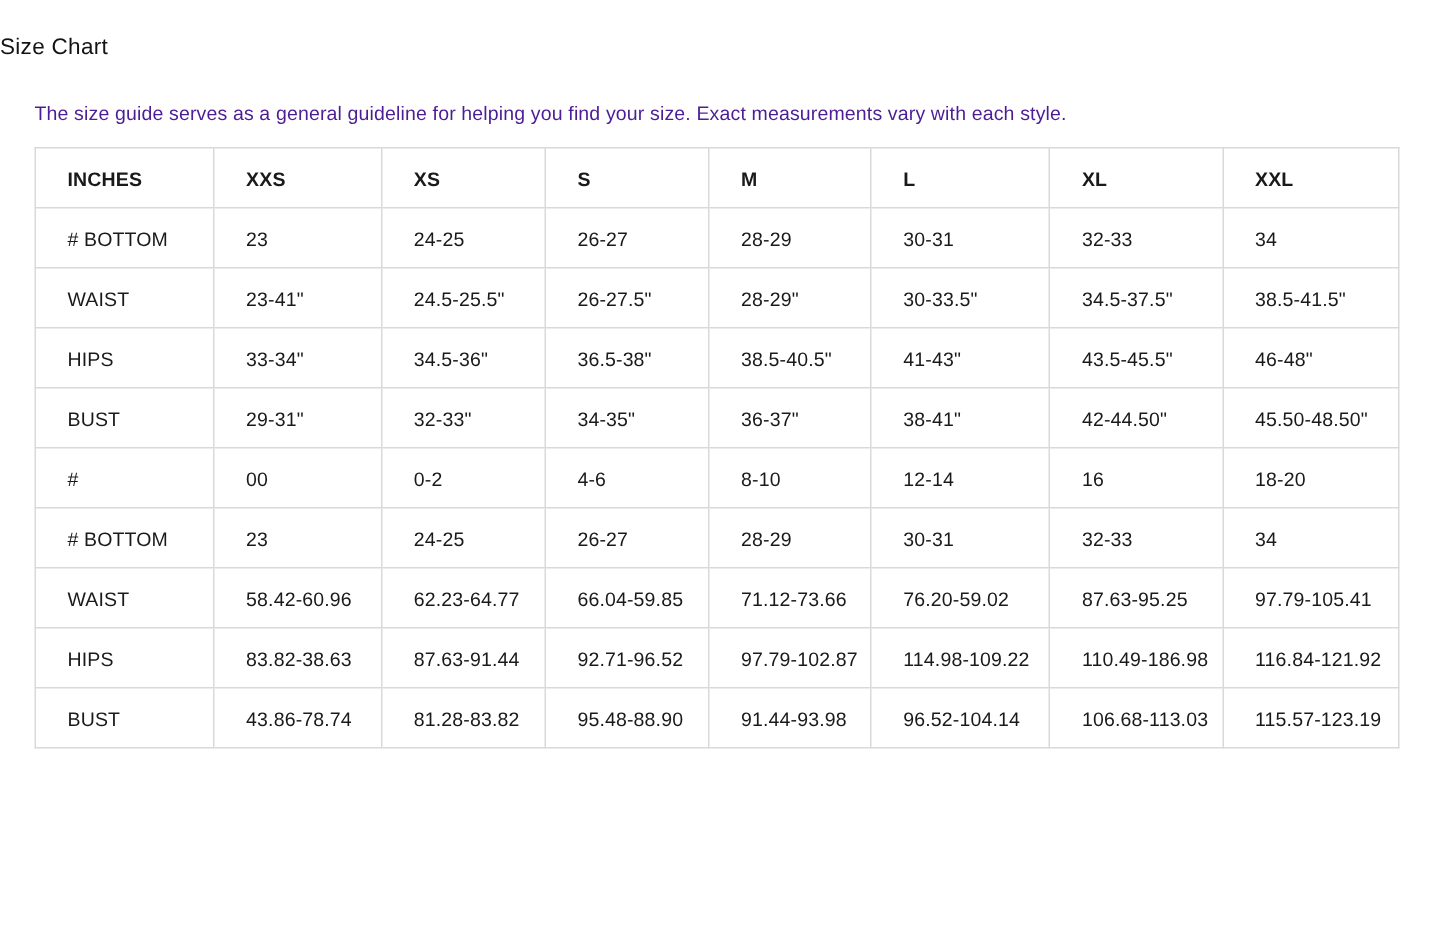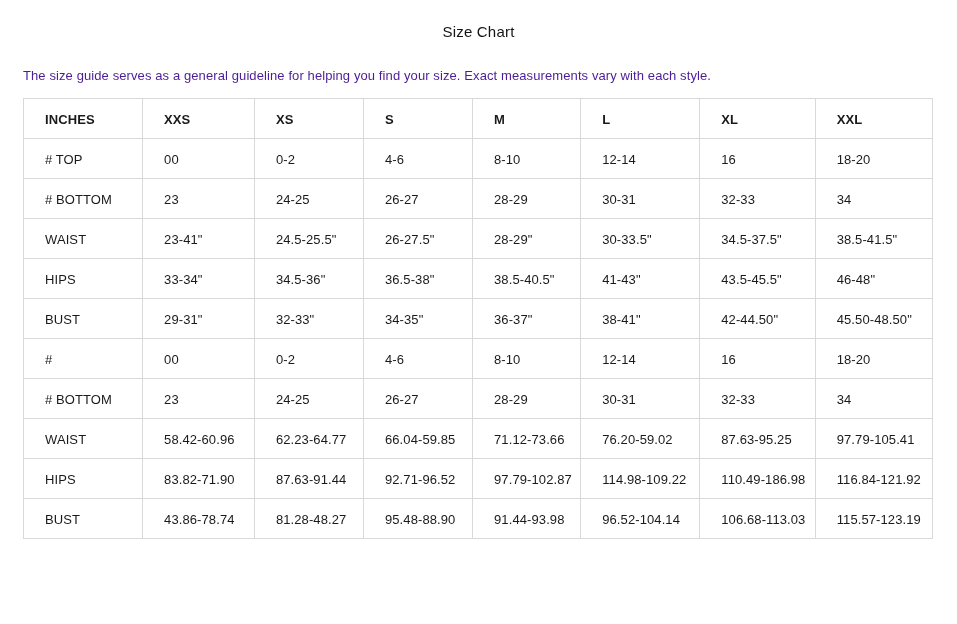--- a/index.html
+++ b/index.html
@@ -11,21 +11,21 @@
   body {
     width: 957px;
     height: 624px;
     font-family: "Liberation Sans", sans-serif;
     color: #1a1a1a;
     overflow: hidden;
   }
   .page-title {
     margin: 0;
     padding-top: 23px;
-    text-align: center;
+    text-align: left;
     font-size: 15px;
     font-weight: 500;
     letter-spacing: 0.2px;
     color: #141414;
   }
   .size-guide-description {
     margin: 28px 0 0 23px;
     font-size: 13px;
     letter-spacing: 0.1px;
     color: #4c1d95;
@@ -80,30 +80,20 @@
   <tbody id="size-chart-body">
       <tr class="bold-row">
         <td>INCHES</td>
         <td>XXS</td>
         <td>XS</td>
         <td>S</td>
         <td>M</td>
         <td>L</td>
         <td>XL</td>
         <td>XXL</td>
-      </tr>
-      <tr>
-        <td># TOP</td>
-        <td>00</td>
-        <td>0-2</td>
-        <td>4-6</td>
-        <td>8-10</td>
-        <td>12-14</td>
-        <td>16</td>
-        <td>18-20</td>
       </tr>
       <tr>
         <td># BOTTOM</td>
         <td>23</td>
         <td>24-25</td>
         <td>26-27</td>
         <td>28-29</td>
         <td>30-31</td>
         <td>32-33</td>
         <td>34</td>
@@ -163,32 +153,32 @@
         <td>58.42-60.96</td>
         <td>62.23-64.77</td>
         <td>66.04-59.85</td>
         <td>71.12-73.66</td>
         <td>76.20-59.02</td>
         <td>87.63-95.25</td>
         <td>97.79-105.41</td>
       </tr>
       <tr>
         <td>HIPS</td>
-        <td>83.82-71.90</td>
+        <td>83.82-38.63</td>
         <td>87.63-91.44</td>
         <td>92.71-96.52</td>
         <td>97.79-102.87</td>
         <td>114.98-109.22</td>
         <td>110.49-186.98</td>
         <td>116.84-121.92</td>
       </tr>
       <tr>
         <td>BUST</td>
         <td>43.86-78.74</td>
-        <td>81.28-48.27</td>
+        <td>81.28-83.82</td>
         <td>95.48-88.90</td>
         <td>91.44-93.98</td>
         <td>96.52-104.14</td>
         <td>106.68-113.03</td>
         <td>115.57-123.19</td>
       </tr>
     </tbody>
 </table>
 
 </body></html>

